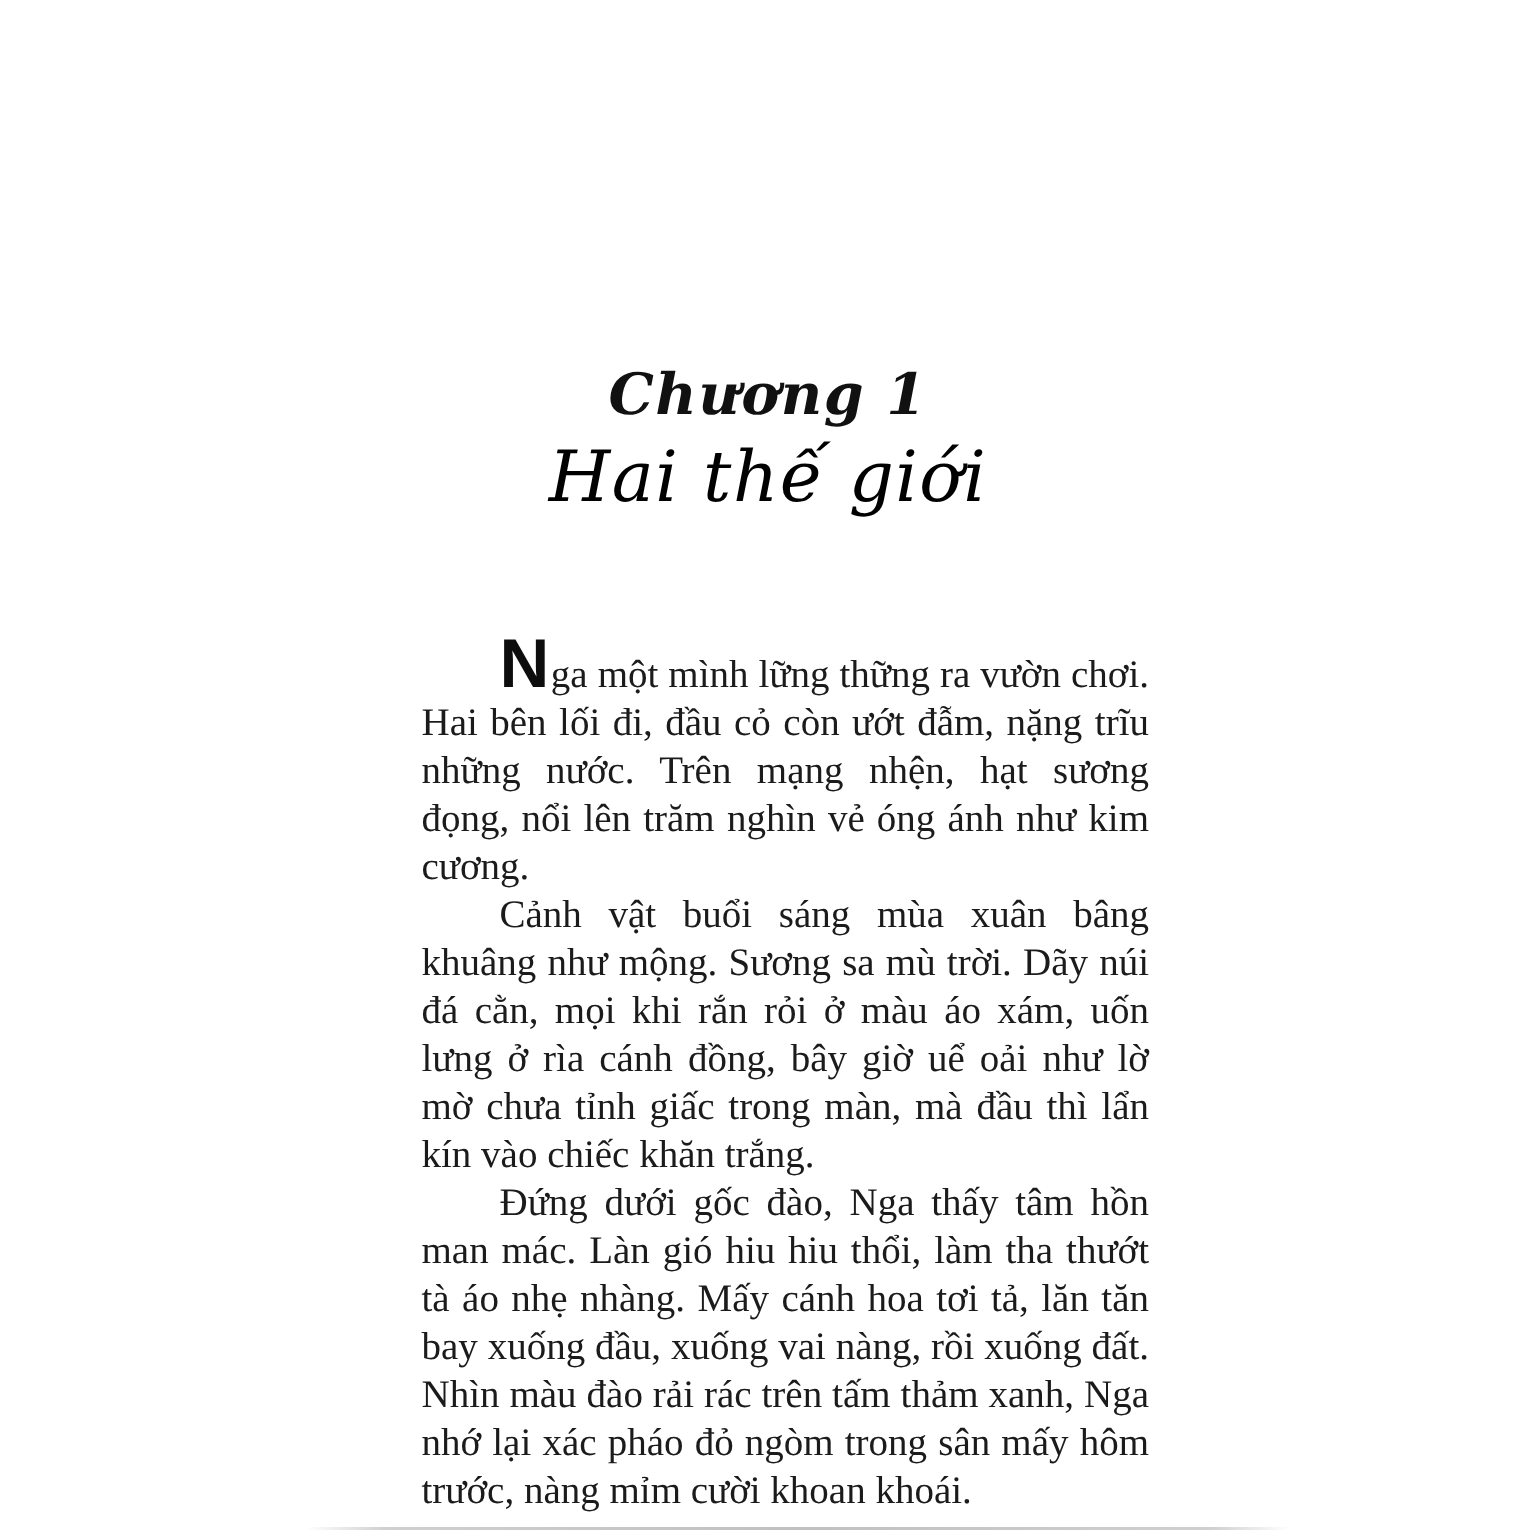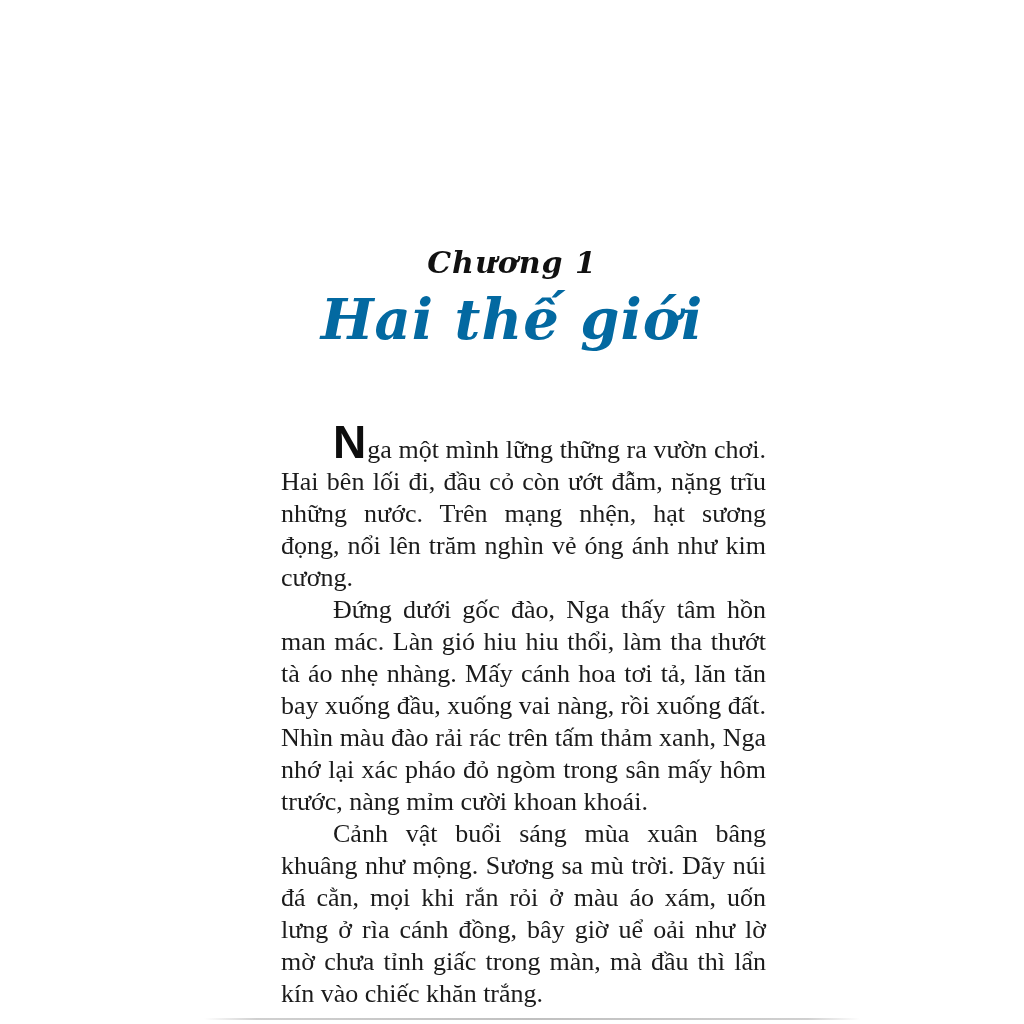--- a/index.html
+++ b/index.html
@@ -18,35 +18,35 @@
     width: 508px;
     margin: 0 auto;
     padding-top: 244px;
     color: #1b1b1b;
   }
   .chapter-label {
     text-align: center;
     font-family: "DejaVu Serif", serif;
     font-style: italic;
     font-weight: 700;
-    font-size: 30px;
+    font-size: 38px;
     line-height: 38px;
     letter-spacing: 1px;
     color: #111111;
   }
   .chapter-title {
     text-align: center;
     font-family: "DejaVu Serif", serif;
     font-style: italic;
-    font-weight: 700;
-    font-size: 56px;
+    font-weight: 400;
+    font-size: 47px;
     line-height: 58px;
     margin-top: 8px;
     letter-spacing: 1px;
-    color: #0369a1;
+    color: #000000;
   }
   .body-text {
     margin-top: 86px;
     font-size: 26px;
     line-height: 32px;
     text-align: justify;
     color: #1b1b1b;
     margin-left: 23px;
   }
   .para {
@@ -77,18 +77,18 @@
 </style>
 </head>
 <body>
 
 <div class="page">
   <div class="chapter-label">Chương 1</div>
   <div class="chapter-title">Hai thế giới</div>
 
   <div class="body-text">
     <p class="para"><span class="dropcap">N</span><span>ga một mình lững thững ra vườn chơi. Hai bên lối đi, đầu cỏ còn ướt đẫm, nặng trĩu những nước. Trên mạng nhện, hạt sương đọng, nổi lên trăm nghìn vẻ óng ánh như kim cương.</span></p>
+    <p class="para">Cảnh vật buổi sáng mùa xuân bâng khuâng như mộng. Sương sa mù trời. Dãy núi đá cằn, mọi khi rắn rỏi ở màu áo xám, uốn lưng ở rìa cánh đồng, bây giờ uể oải như lờ mờ chưa tỉnh giấc trong màn, mà đầu thì lẩn kín vào chiếc khăn trắng.</p>
     <p class="para">Đứng dưới gốc đào, Nga thấy tâm hồn man mác. Làn gió hiu hiu thổi, làm tha thướt tà áo nhẹ nhàng. Mấy cánh hoa tơi tả, lăn tăn bay xuống đầu, xuống vai nàng, rồi xuống đất. Nhìn màu đào rải rác trên tấm thảm xanh, Nga nhớ lại xác pháo đỏ ngòm trong sân mấy hôm trước, nàng mỉm cười khoan khoái.</p>
-    <p class="para">Cảnh vật buổi sáng mùa xuân bâng khuâng như mộng. Sương sa mù trời. Dãy núi đá cằn, mọi khi rắn rỏi ở màu áo xám, uốn lưng ở rìa cánh đồng, bây giờ uể oải như lờ mờ chưa tỉnh giấc trong màn, mà đầu thì lẩn kín vào chiếc khăn trắng.</p>
   </div>
 </div>
 
 <div class="page-edge-shadow"></div>
 
 </body></html>

